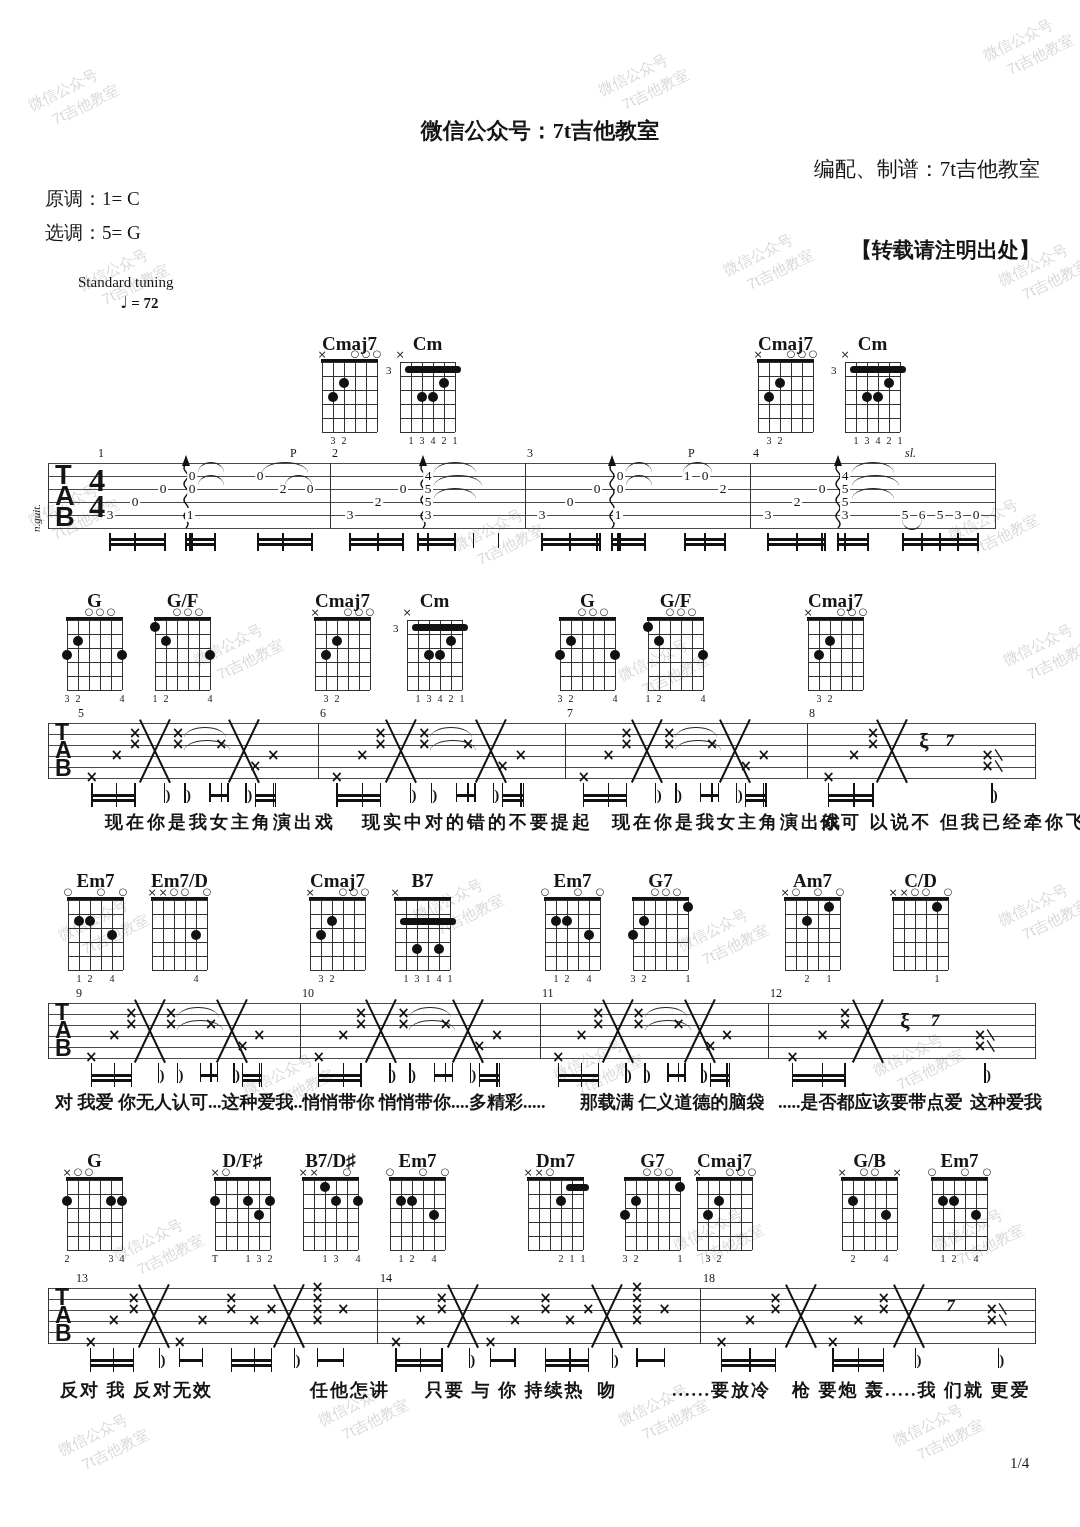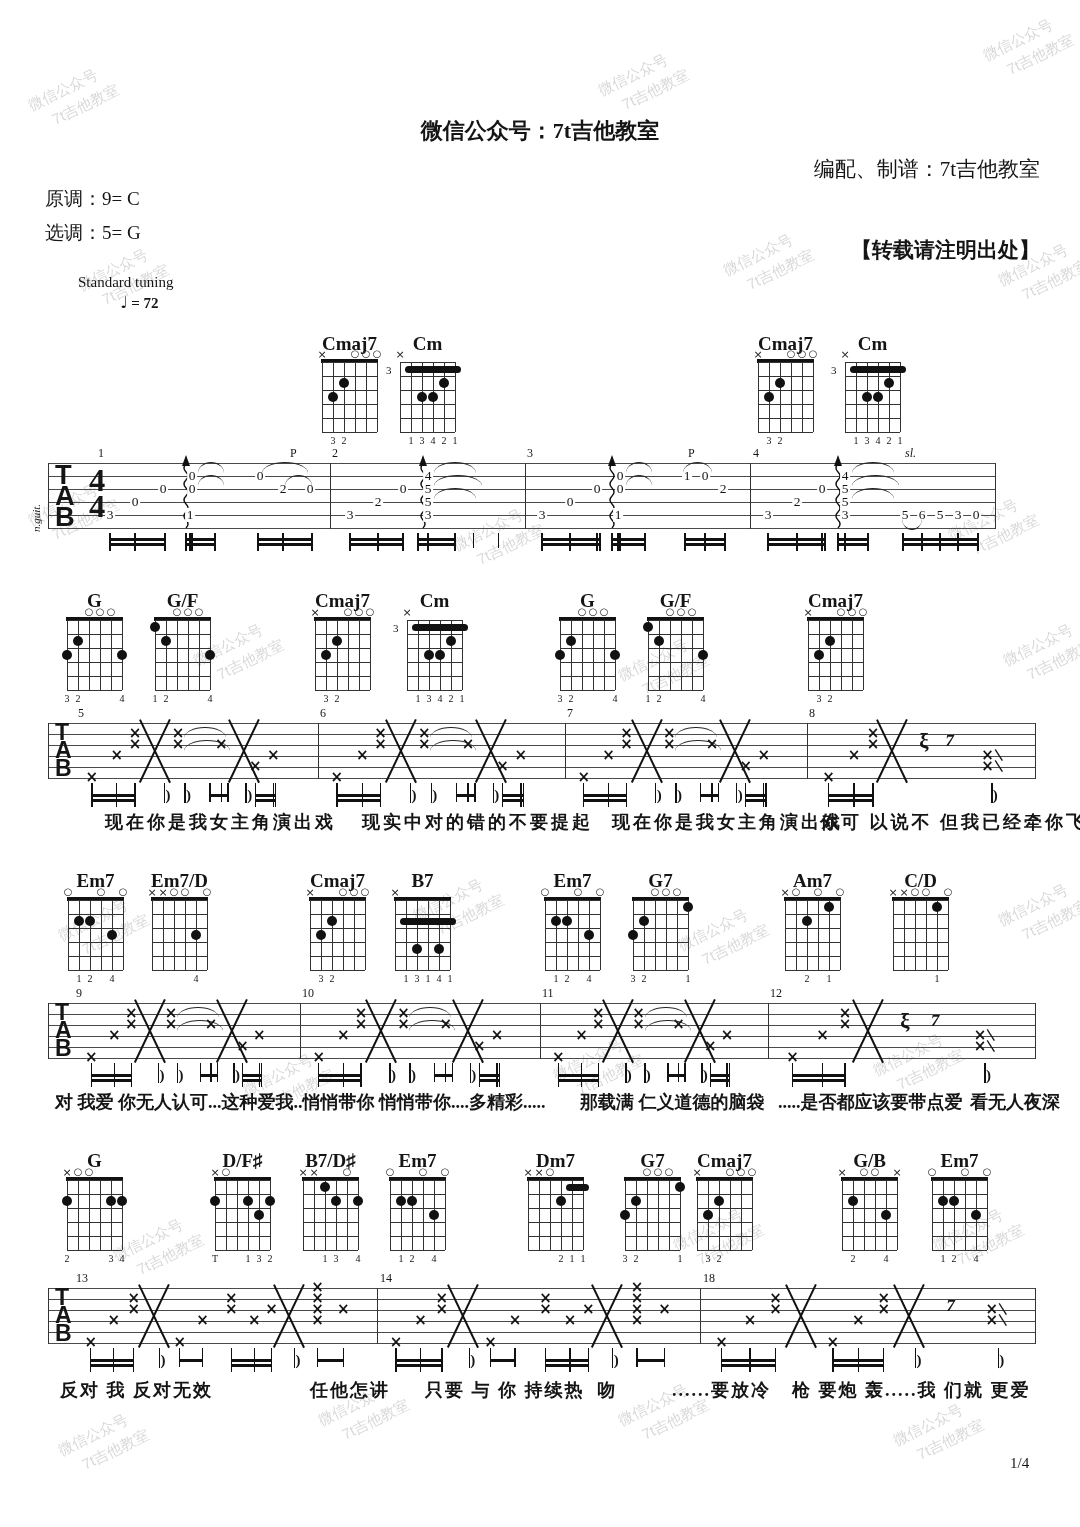--- a/index.html
+++ b/index.html
@@ -151,21 +151,21 @@
         <div>微信公众号</div>
         <div class="l2">7t吉他教室</div>
       </div>
       <div class="wm" style="left: 895px; top: 1410px;">
         <div>微信公众号</div>
         <div class="l2">7t吉他教室</div>
       </div>
     </div>
   <div class="t subtitle" style="left:540px;top:118px">微信公众号：7t吉他教室</div>
   <div class="t credit" style="left:1040px;top:157px">编配、制谱：7t吉他教室</div>
-  <div class="t keyline" style="left:45px;top:188px">原调：9= C</div>
+  <div class="t keyline" style="left:45px;top:188px">原调：1= C</div>
   <div class="t keyline" style="left:45px;top:222px">选调：5= G</div>
   <div class="t notice" style="left:1040px;top:238px">【转载请注明出处】</div>
   <div class="t tuning" style="left:78px;top:274px">Standard tuning</div>
   <div class="t tempo" style="left:120px;top:294px"><span class="q">♩</span><span> = 72</span></div>
   <div id="music" style="position:absolute;left:0;top:0">
       <div class="chname" style="left: 349.5px; top: 333px;">Cmaj7</div>
       <div class="marker" style="left: 322px; top: 349px; font-size: 11px;">×</div>
       <div class="marker" style="left: 355px; top: 349px; font-size: 10px;">○</div>
       <div class="marker" style="left: 366px; top: 349px; font-size: 10px;">○</div>
       <div class="marker" style="left: 377px; top: 349px; font-size: 10px;">○</div>
@@ -1245,21 +1245,21 @@
       <div class="xbar" style="left: 792.5px; top: 1074px; width: 52.5px; height: 3.2px;"></div>
       <div class="xbar" style="left: 792.5px; top: 1079px; width: 52.5px; height: 3.2px;"></div>
       <div class="stem" style="left: 791.8px; top: 1063px; width: 1.4px; height: 24px;"></div>
       <div class="stem" style="left: 844.3px; top: 1063px; width: 1.4px; height: 24px;"></div>
       <div class="stem" style="left: 821.8px; top: 1063px; width: 1.4px; height: 24px;"></div>
       <div class="stem" style="left: 984.3px; top: 1063px; width: 1.4px; height: 20px;"></div>
       <div class="flagg" style="left: 986px; top: 1068px;">)</div>
       <div class="lyr" style="left: 55px; top: 1092px; font-size: 18px; letter-spacing: 0px; font-weight: 600;">对 我爱 你无人认可...这种爱我..悄悄带你 悄悄带你....多精彩.....</div>
       <div class="lyr" style="left: 580px; top: 1092px; font-size: 18px; letter-spacing: 0px; font-weight: 600;">那载满 仁义道德的脑袋</div>
       <div class="lyr" style="left: 778px; top: 1092px; font-size: 18px; letter-spacing: 0px; font-weight: 600;">.....是否都应该要带点爱</div>
-      <div class="lyr" style="left: 970px; top: 1092px; font-size: 18px; letter-spacing: 0px; font-weight: 600;">看无人夜深</div>
+      <div class="lyr" style="left: 970px; top: 1092px; font-size: 18px; letter-spacing: 0px; font-weight: 600;">这种爱我</div>
       <div class="hline" style="left: 48px; top: 1288px; width: 987px; height: 1px;"></div>
       <div class="hline" style="left: 48px; top: 1299px; width: 987px; height: 1px;"></div>
       <div class="hline" style="left: 48px; top: 1310px; width: 987px; height: 1px;"></div>
       <div class="hline" style="left: 48px; top: 1321px; width: 987px; height: 1px;"></div>
       <div class="hline" style="left: 48px; top: 1332px; width: 987px; height: 1px;"></div>
       <div class="hline" style="left: 48px; top: 1343px; width: 987px; height: 1px;"></div>
       <div class="vline" style="left: 48px; top: 1288px; width: 1.2px; height: 56px; background: rgb(51, 51, 51);"></div>
       <div class="vline" style="left: 1035px; top: 1288px; width: 1.2px; height: 56px; background: rgb(51, 51, 51);"></div>
       <div class="vline" style="left: 377px; top: 1288px; width: 1.2px; height: 56px; background: rgb(51, 51, 51);"></div>
       <div class="vline" style="left: 700px; top: 1288px; width: 1.2px; height: 56px; background: rgb(51, 51, 51);"></div>

